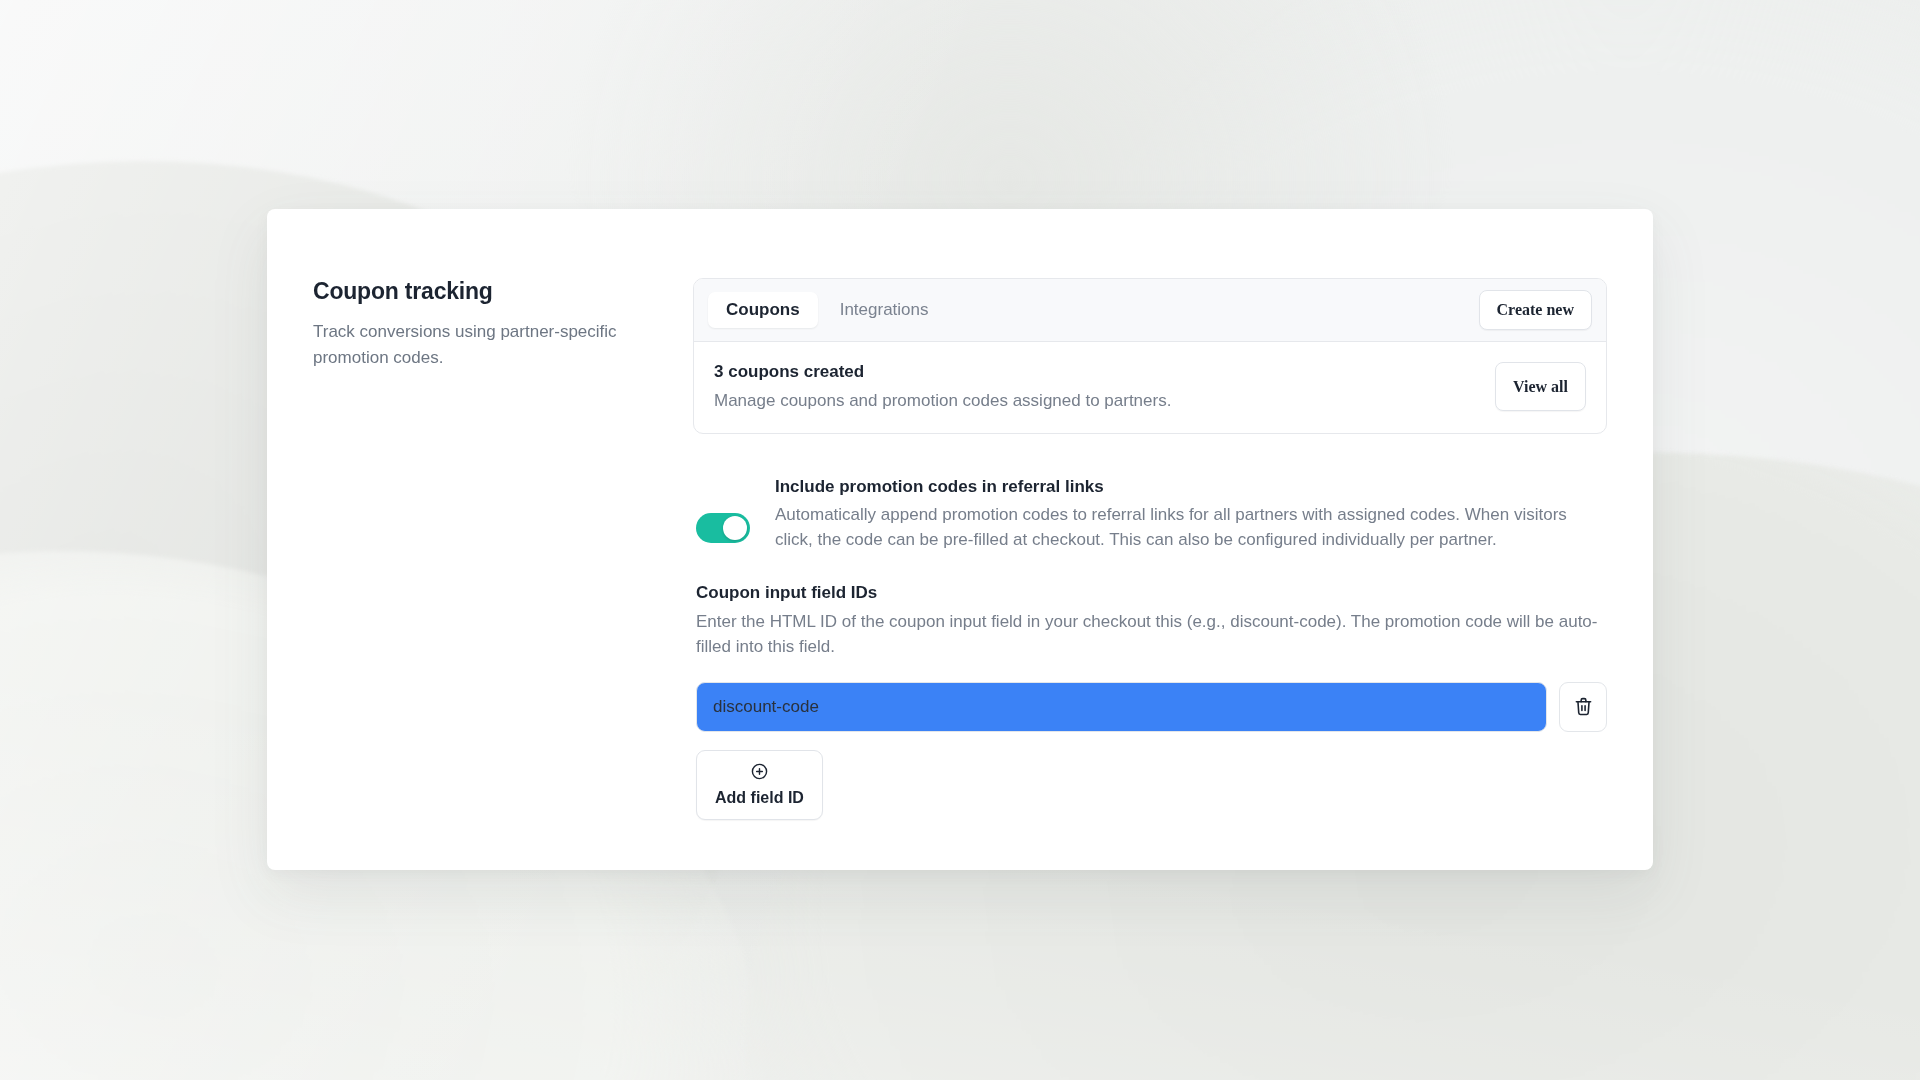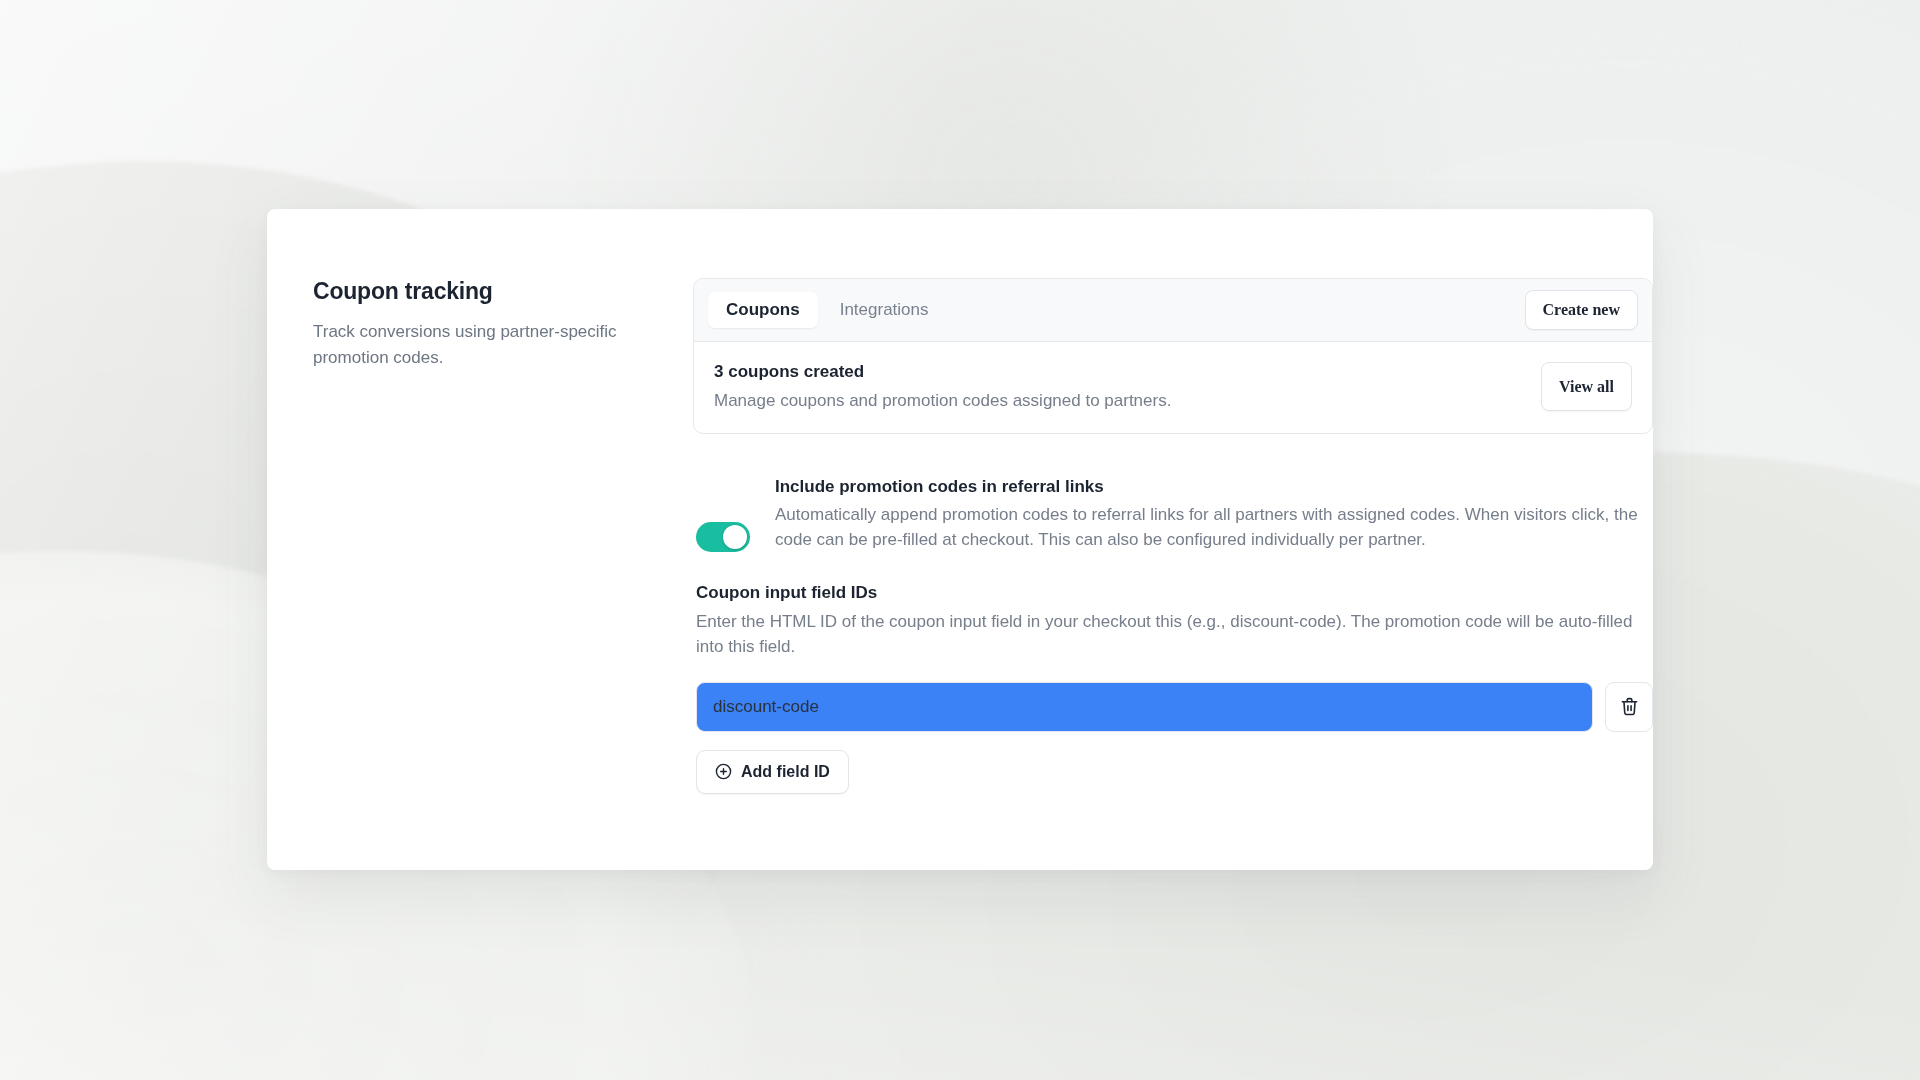--- a/index.html
+++ b/index.html
@@ -99,20 +99,21 @@
   .section-desc {
     margin-top: 14px;
     font-size: 17px;
     line-height: 1.52;
     color: #6d7683;
   }
 
   
   .right-col {
     flex: 1 1 auto;
+    padding-right: 46px;
   }
 
   
   .coupons-panel {
     border: 1px solid #e6e8ec;
     border-radius: 10px;
     overflow: hidden;
     background: #ffffff;
   }
   .panel-header {
@@ -168,21 +169,21 @@
   }
   .panel-sub {
     margin-top: 9px;
     font-size: 17px;
     color: #767e8b;
   }
 
   
   .toggle-row {
     display: flex;
-    align-items: flex-end;
+    align-items: center;
     gap: 25px;
     margin-top: 43px;
     padding-left: 3px;
   }
   .switch {
     flex: 0 0 auto;
     width: 54px;
     height: 30px;
     border-radius: 15px;
     background: #19bda0;
@@ -263,20 +264,21 @@
     font-size: 16px;
     font-weight: bold;
     color: #1c2431;
     background: #ffffff;
     border: 1px solid #e1e4e9;
     border-radius: 9px;
     padding: 12px 18px;
     cursor: pointer;
     font-family: "Liberation Sans", sans-serif;
     box-shadow: 0 1px 1px rgba(20,25,35,0.04);
+    flex-direction: column;
   }
   svg { display: block; }
 </style>
 </head>
 <body>
 
 <div class="bg-root">
   <div class="bg-blob blob-c"></div>
   <div class="bg-blob blob-e"></div>
   <div class="bg-blob blob-a"></div>

